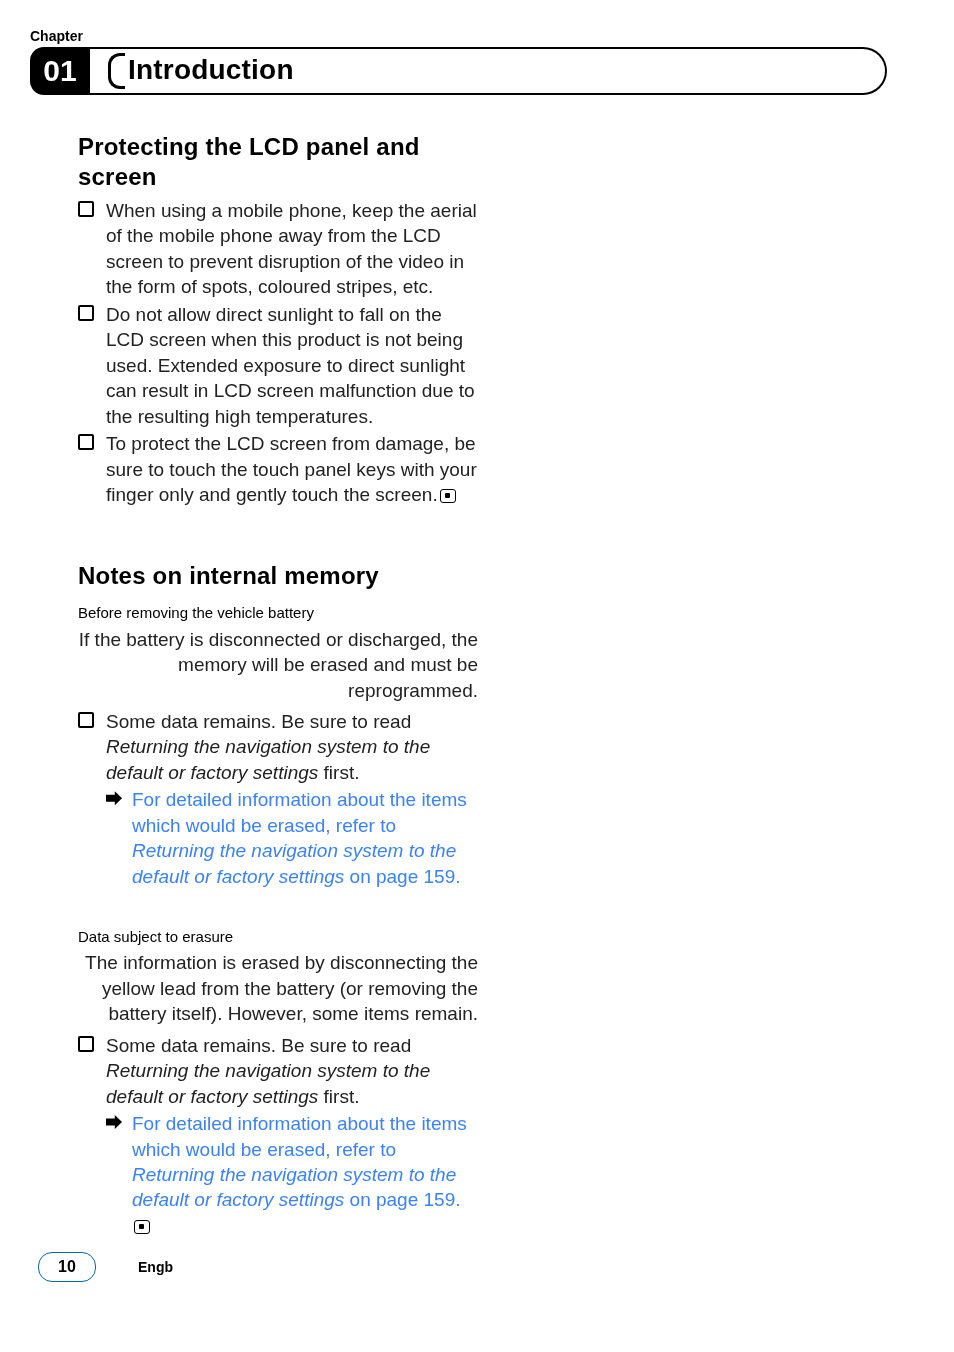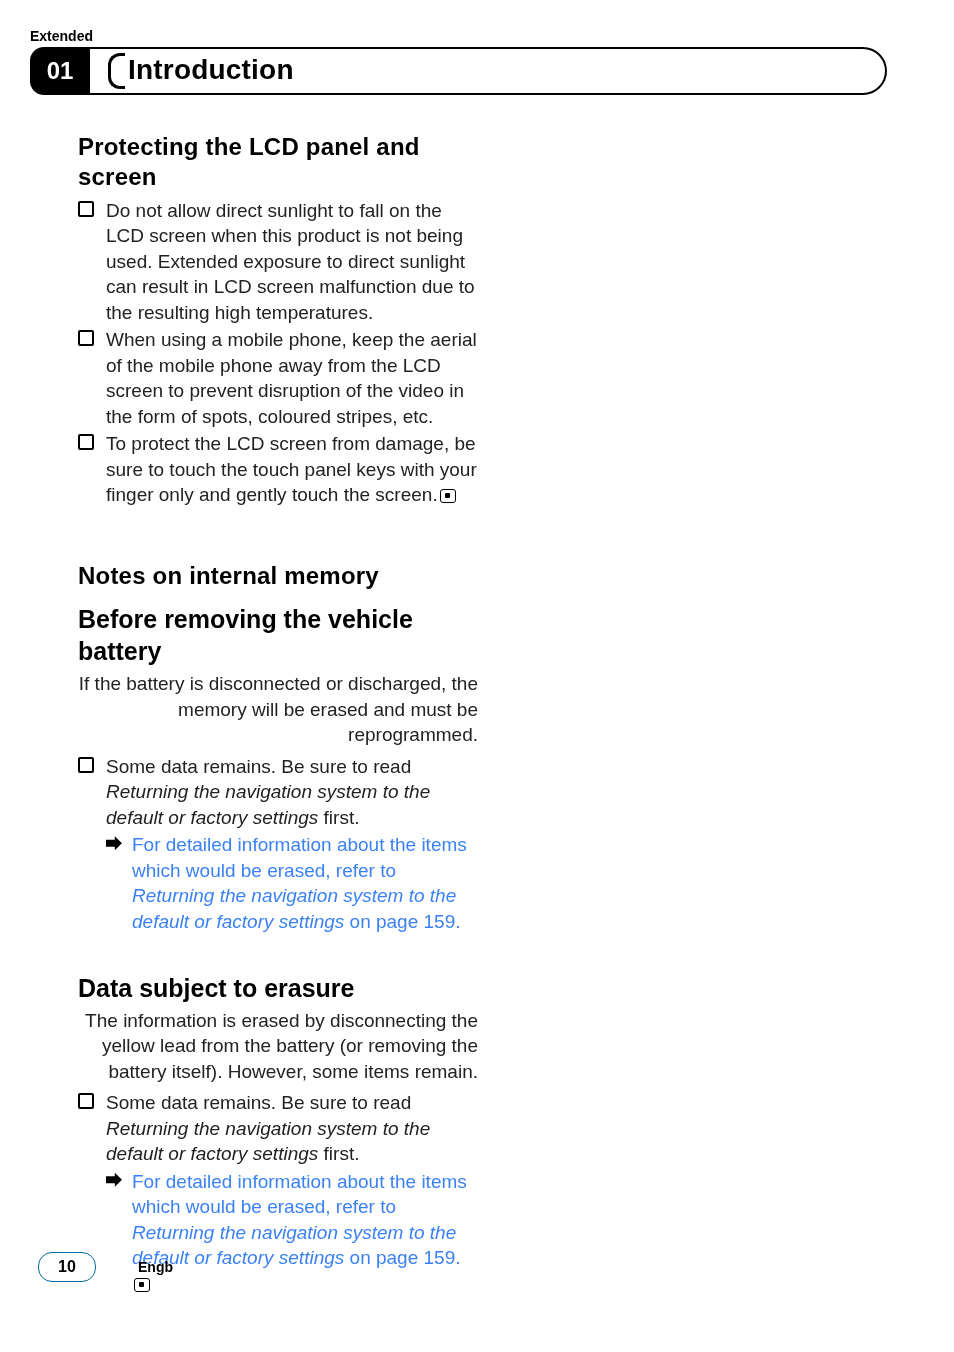--- a/index.html
+++ b/index.html
@@ -42,21 +42,21 @@
     width: 60px;
     height: 48px;
     background: #000;
     color: #fff;
     border-top-left-radius: 14px;
     border-bottom-left-radius: 14px;
     display: flex;
     align-items: center;
     justify-content: center;
     font-weight: 800;
-    font-size: 24px;
+    font-size: 30px;
   }
   
   .header-line {
     position: absolute;
     left: 60px;
     right: 0;
     top: 0;
     bottom: 0;
     border: 2px solid #000;
     border-left: none;
@@ -101,22 +101,22 @@
   }
 
   h2 {
     font-size: 24px;
     font-weight: 800;
     margin: 0 0 6px 0;
     line-height: 1.25;
     letter-spacing: 0.2px;
   }
   h3 {
-    font-size: 25px;
-    font-weight: 700;
+    font-size: 15px;
+    font-weight: 400;
     margin: 12px 0 3px 0;
     line-height: 1.28;
   }
 
   p.flow {
     margin: 4px 0 6px 0;
     font-size: 19px;
     font-weight: 300;
     line-height: 1.34;
     color: #222;
@@ -239,40 +239,40 @@
     font-weight: 800;
     font-size: 14px;
     margin-left: 26px;
   }
 </style>
 </head>
 <body>
 
 <div class="page">
 
-  <div class="chapter-label">Extended</div>
+  <div class="chapter-label">Chapter</div>
 
   <div class="header-bar">
     <div class="header-line"></div>
     <div class="header-bracket"></div>
     <div class="header-badge">01</div>
     <div class="header-title">Introduction</div>
   </div>
 
   <div class="col">
 
     <h2>Protecting the LCD panel and screen</h2>
     <ul class="bul">
       <li>
         <span class="mk mk-box"></span>
+        <span>When using a mobile phone, keep the aerial of the mobile phone away from the LCD screen to prevent disruption of the video in the form of spots, coloured stripes, etc.</span>
+      </li>
+      <li>
+        <span class="mk mk-box"></span>
         <span>Do not allow direct sunlight to fall on the LCD screen when this product is not being used. Extended exposure to direct sunlight can result in LCD screen malfunction due to the resulting high temperatures.</span>
-      </li>
-      <li>
-        <span class="mk mk-box"></span>
-        <span>When using a mobile phone, keep the aerial of the mobile phone away from the LCD screen to prevent disruption of the video in the form of spots, coloured stripes, etc.</span>
       </li>
       <li>
         <span class="mk mk-box"></span>
         <span>To protect the LCD screen from damage, be sure to touch the touch panel keys with your finger only and gently touch the screen.</span><span class="endmark"></span>
       </li>
     </ul>
 
     <div class="spacer-md"></div>
 
     <h2>Notes on internal memory</h2>

